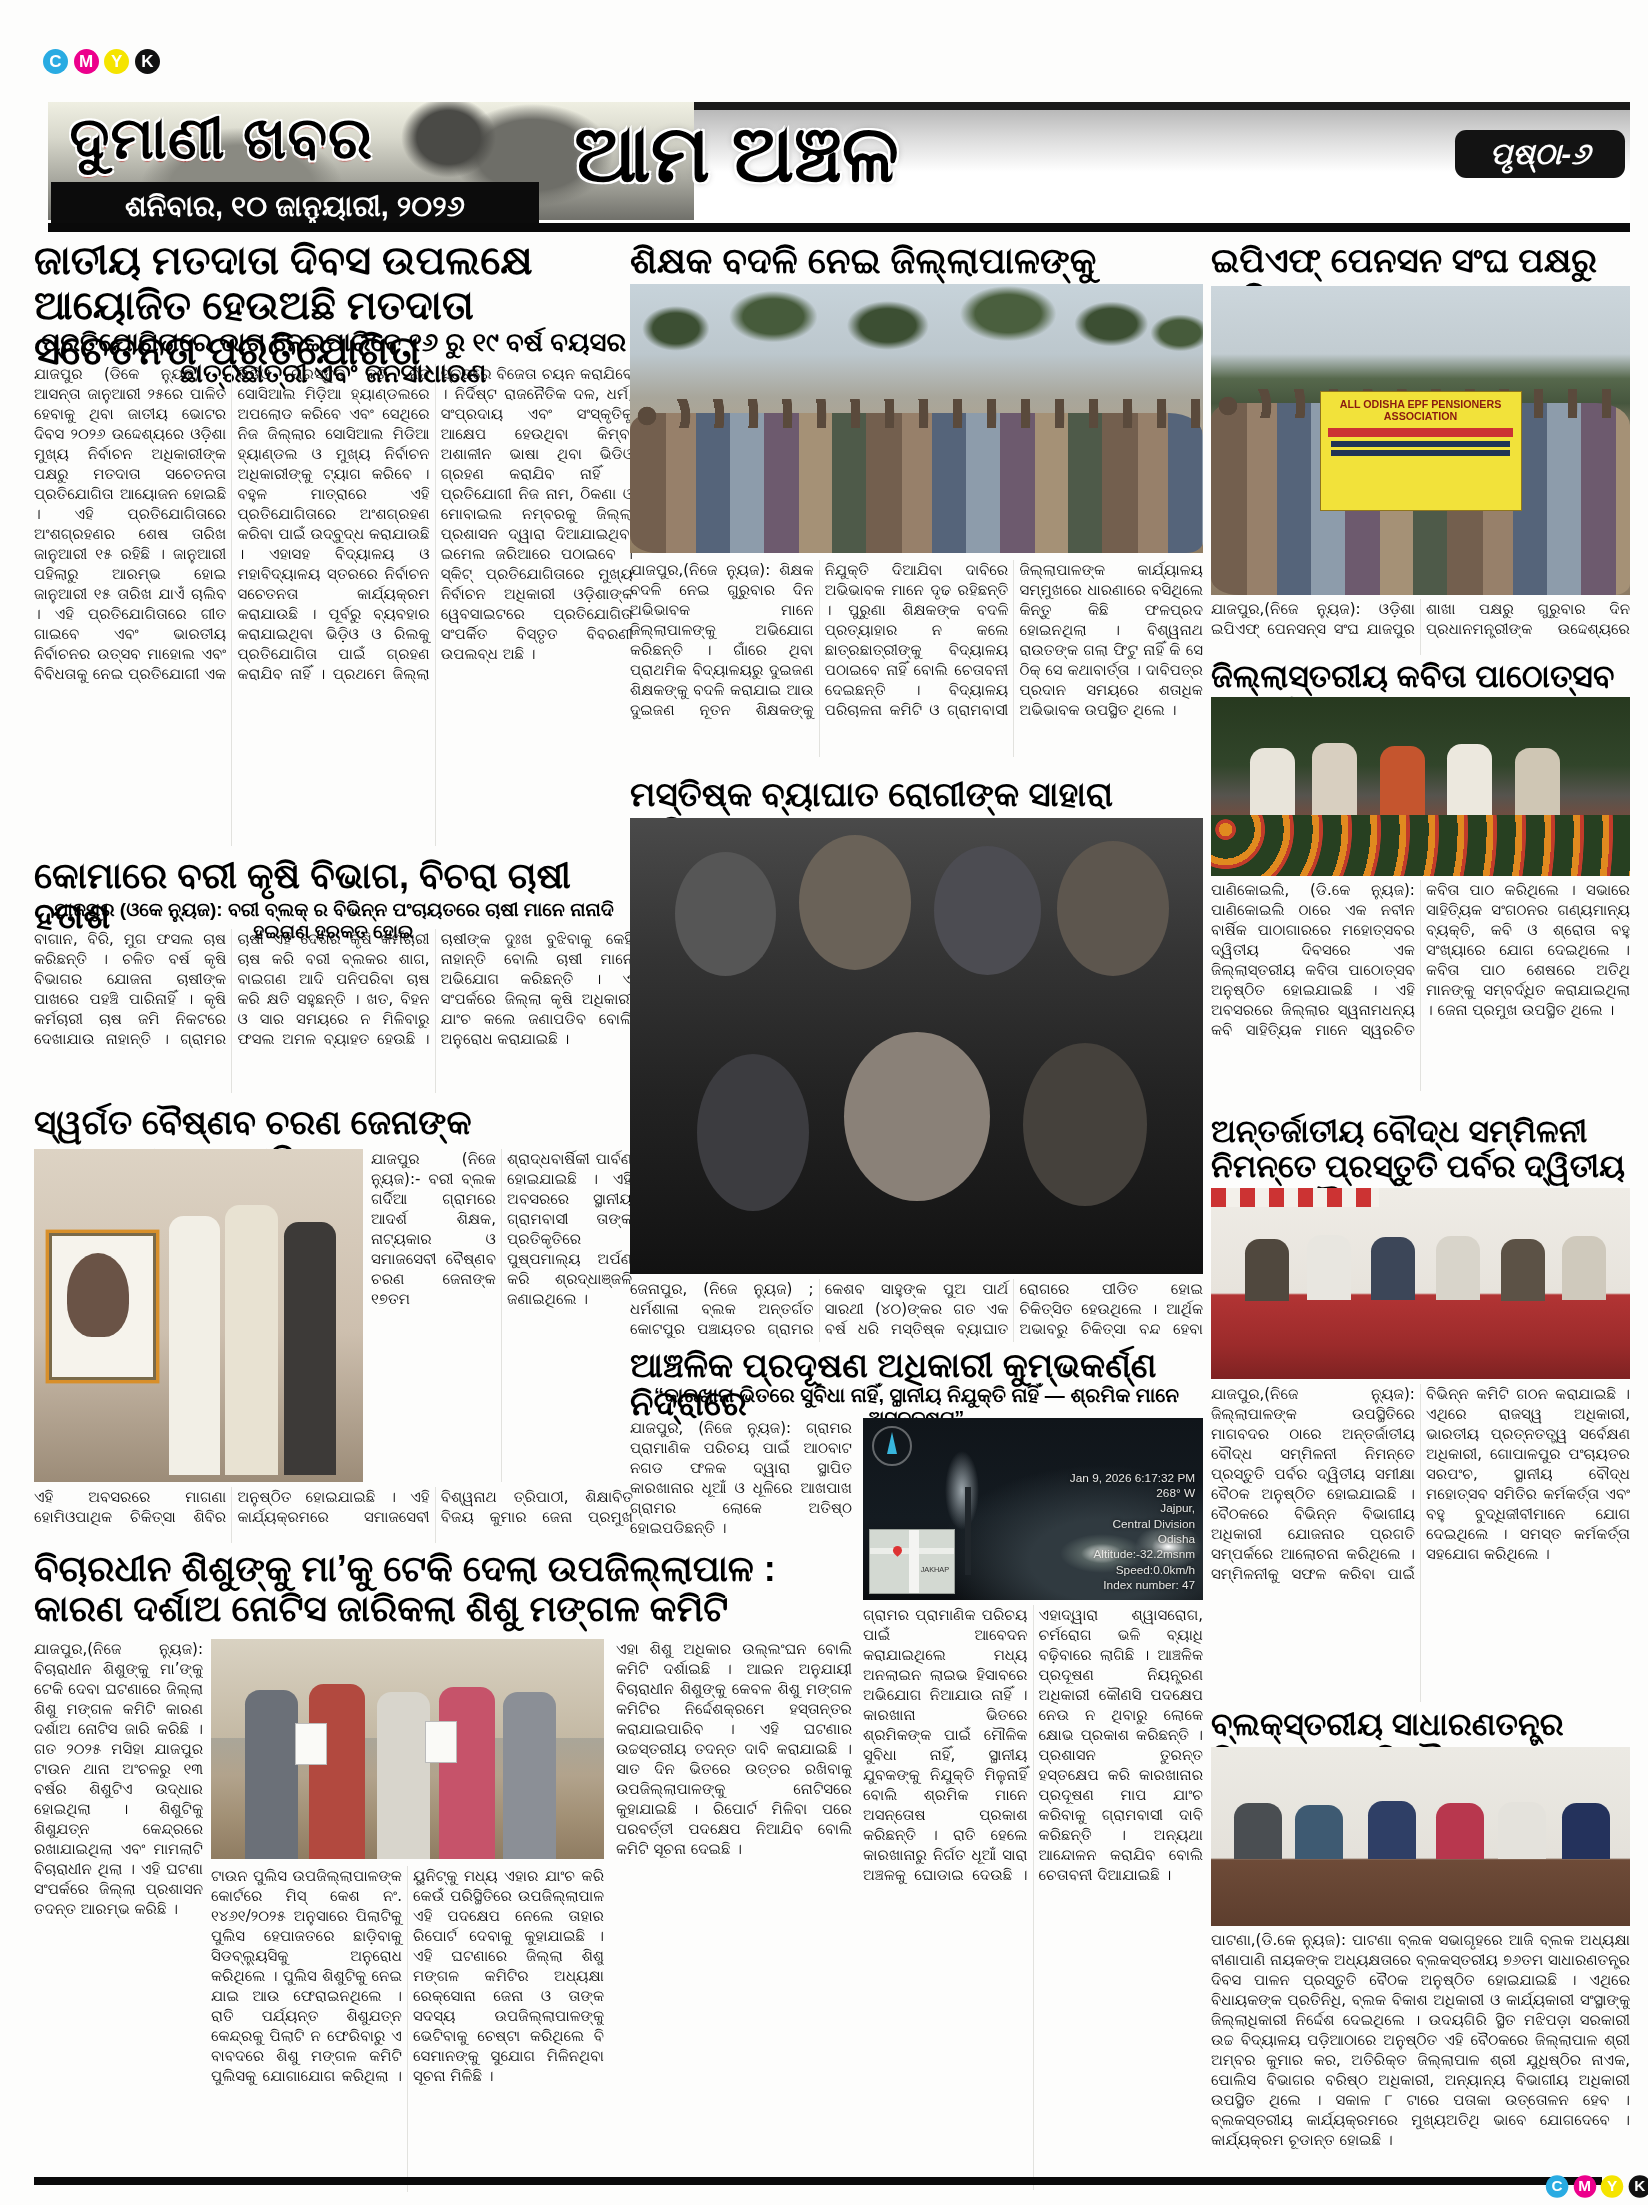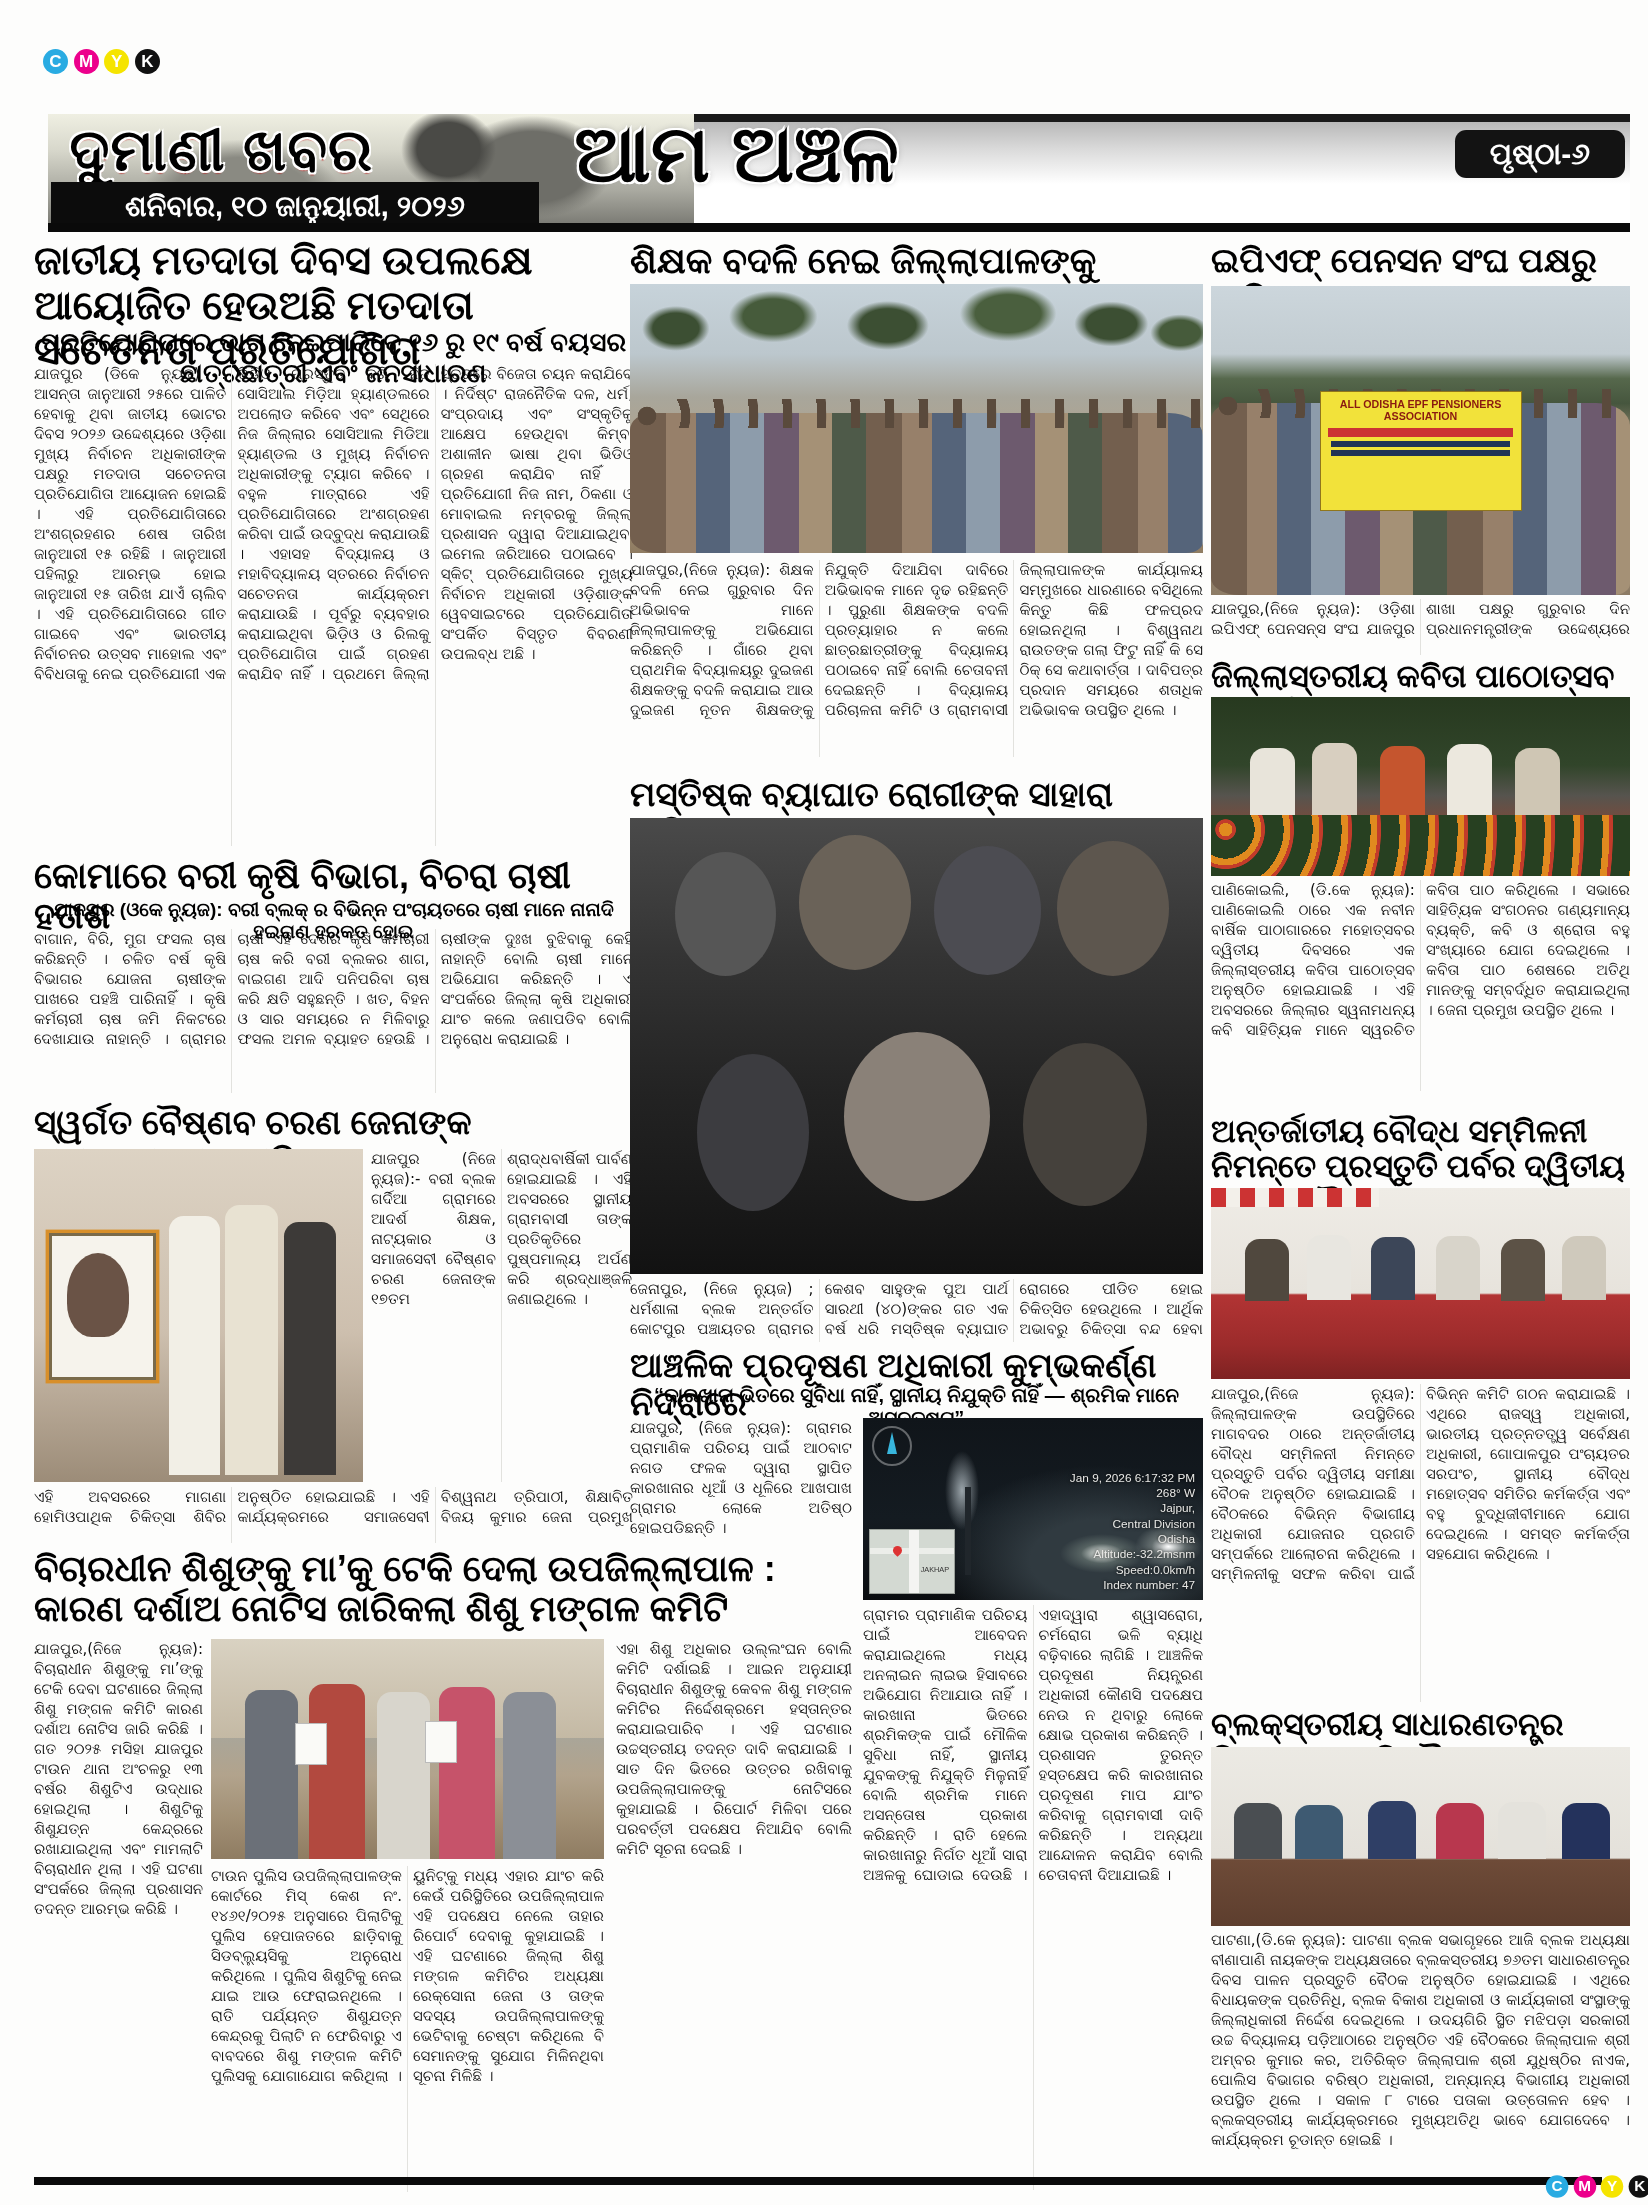--- a/index.html
+++ b/index.html
@@ -3,21 +3,21 @@
 <meta charset="utf-8">
 <style>
   html,body{margin:0;padding:0;background:#e9e9e7;}
   #page{position:relative;width:1648px;height:2205px;background:#fdfdfc;overflow:hidden;
         font-family:"DejaVu Sans",sans-serif;color:#0d0d0d;}
   .abs{position:absolute;}
   
   .regmark{display:flex;gap:5.6px;}
   .regmark .dot{width:25px;height:25px;border-radius:50%;display:flex;align-items:center;justify-content:center;
         font-family:"Liberation Sans",sans-serif;font-weight:bold;font-size:17px;color:#fff;}
-  .mast-band{background:#fff;overflow:hidden;margin-top:12px;}
+  .mast-band{background:#fff;overflow:hidden;}
   .mast-photo{background:
       radial-gradient(79px 67px at 62% 30%, #4a4a46 0 40%, transparent 60%),
       radial-gradient(124px 79px at 75% 45%, #6e6e68 0 45%, transparent 65%),
       radial-gradient(146px 90px at 30% 75%, #8a8a82 0 50%, transparent 70%),
       linear-gradient(180deg,#efefe2 0%,#d8d8cc 30%,#a9a9a0 65%,#70706a 100%);}
   .mast-clouds{background:linear-gradient(180deg,#1a1a1a 0,#1a1a1a 7.9px,#b9b9b9 8.4px,#d9d9d9 45%,#ffffff 92%);}
   .brand{font-family:"Liberation Sans",sans-serif;font-weight:900;font-size:58px;letter-spacing:1.1px;color:#000;
         text-shadow:-1.7px -1.7px 0 #fff,1.7px -1.7px 0 #fff,-1.7px 1.7px 0 #fff,1.7px 1.7px 0 #fff,0 3.4px 1.1px rgba(200,30,30,.55);}
   .datebar{background:#0c0c0c;color:#fff;display:flex;align-items:center;justify-content:center;
         font-size:29px;font-weight:bold;font-family:"Liberation Sans",sans-serif;}
@@ -95,21 +95,21 @@
 
   <div class="abs mast-band" style="left:48px;top:102px;width:1582px;height:118px;">
     <div class="abs mast-photo" style="left:0;top:0;width:646px;height:118px;"></div>
     <div class="abs mast-clouds" style="left:646px;top:0;width:936px;height:76px;"></div>
     <div class="abs brand" style="left:21.4px;top:2.2px;">ଦୁମାଣୀ ଖବର</div>
   </div>
   <div class="abs datebar" style="left:51px;top:162px;width:488px;height:49px;margin-top:20px;">
     <span>ଶନିବାର, ୧୦ ଜାନୁୟାରୀ, ୨୦୨୬</span>
   </div>
   <div class="abs bigtitle" style="left:523px;top:108px;width:427px;">ଆମ ଅଞ୍ଚଳ</div>
-  <div class="abs pagebadge" style="left:1455px;top:130px;width:170px;height:48px;">
+  <div class="abs pagebadge" style="left:1455px;top:130px;width:170px;height:48px;font-style:italic;">
     <span>ପୃଷ୍ଠା-୬</span>
   </div>
   <div class="abs rule" style="left:48px;top:223px;width:1582px;height:9px;"></div>
 
   <div class="abs hl hl-72" style="left:34px;top:238px;width:599px;">ଜାତୀୟ ମତଦାତା ଦିବସ ଉପଲକ୍ଷେ ଆୟୋଜିତ ହେଉଅଛି ମତଦାତା ସଚେତନତା ପ୍ରତିଯୋଗିତା</div>
   <div class="abs sub" style="left:34px;top:327px;width:599px;font-size:26px;">ପ୍ରତିଯୋଗିତାରେ ଭାଗ ନେଇପାରିବେ ୧୬ ରୁ ୧୯ ବର୍ଷ ବୟସର ଛାତ୍ରଛାତ୍ରୀ ଏବଂ ଜନସାଧାରଣ</div>
   <div class="abs bt" style="left:34px;top:364px;width:599px;height:482px;column-count:3;">ଯାଜପୁର (ଡିକେ ନ୍ୟୁଜ) : ଆସନ୍ତା ଜାନୁଆରୀ ୨୫ରେ ପାଳିତ ହେବାକୁ ଥିବା ଜାତୀୟ ଭୋଟର ଦିବସ ୨୦୨୬ ଉଦ୍ଦେଶ୍ୟରେ ଓଡ଼ିଶା ମୁଖ୍ୟ ନିର୍ବାଚନ ଅଧିକାରୀଙ୍କ ପକ୍ଷରୁ ମତଦାତା ସଚେତନତା ପ୍ରତିଯୋଗିତା ଆୟୋଜନ ହୋଇଛି । ଏହି ପ୍ରତିଯୋଗିତାରେ ଅଂଶଗ୍ରହଣର ଶେଷ ତାରିଖ ଜାନୁଆରୀ ୧୫ ରହିଛି । ଜାନୁଆରୀ ପହିଲାରୁ ଆରମ୍ଭ ହୋଇ ଜାନୁଆରୀ ୧୫ ତାରିଖ ଯାଏଁ ଚାଲିବ । ଏହି ପ୍ରତିଯୋଗିତାରେ ଗୀତ ଗାଇବେ ଏବଂ ଭାରତୀୟ ନିର୍ବାଚନର ଉତ୍ସବ ମାହୋଲ ଏବଂ ବିବିଧତାକୁ ନେଇ ପ୍ରତିଯୋଗୀ ଏକ ଭିଡ଼ିଓ ପ୍ରସ୍ତୁତ କରି ନିଜ ସୋସିଆଲ ମିଡ଼ିଆ ହ୍ୟାଣ୍ଡଲରେ ଅପଲୋଡ କରିବେ ଏବଂ ସେଥିରେ ନିଜ ଜିଲ୍ଲାର ସୋସିଆଲ ମିଡିଆ ହ୍ୟାଣ୍ଡଲ ଓ ମୁଖ୍ୟ ନିର୍ବାଚନ ଅଧିକାରୀଙ୍କୁ ଟ୍ୟାଗ କରିବେ । ବହୁଳ ମାତ୍ରାରେ ଏହି ପ୍ରତିଯୋଗିତାରେ ଅଂଶଗ୍ରହଣ କରିବା ପାଇଁ ଉଦ୍ବୁଦ୍ଧ କରାଯାଉଛି । ଏହାସହ ବିଦ୍ୟାଳୟ ଓ ମହାବିଦ୍ୟାଳୟ ସ୍ତରରେ ନିର୍ବାଚନ ସଚେତନତା କାର୍ଯ୍ୟକ୍ରମ କରାଯାଉଛି । ପୂର୍ବରୁ ବ୍ୟବହାର କରାଯାଇଥିବା ଭିଡ଼ିଓ ଓ ରିଲକୁ ପ୍ରତିଯୋଗିତା ପାଇଁ ଗ୍ରହଣ କରାଯିବ ନାହିଁ । ପ୍ରଥମେ ଜିଲ୍ଲା ସ୍ତରରେ ବିଜେତା ଚୟନ କରାଯିବେ । ନିର୍ଦିଷ୍ଟ ରାଜନୈତିକ ଦଳ, ଧର୍ମ, ସଂପ୍ରଦାୟ ଏବଂ ସଂସ୍କୃତିକୁ ଆକ୍ଷେପ ହେଉଥିବା କିମ୍ବା ଅଶାଳୀନ ଭାଷା ଥିବା ଭିଡିଓ ଗ୍ରହଣ କରାଯିବ ନାହିଁ । ପ୍ରତିଯୋଗୀ ନିଜ ନାମ, ଠିକଣା ଓ ମୋବାଇଲ ନମ୍ବରକୁ ଜିଲ୍ଲା ପ୍ରଶାସନ ଦ୍ୱାରା ଦିଆଯାଇଥିବା ଇମେଲ ଜରିଆରେ ପଠାଇବେ । ସ୍କିଟ୍ ପ୍ରତିଯୋଗିତାରେ ମୁଖ୍ୟ ନିର୍ବାଚନ ଅଧିକାରୀ ଓଡ଼ିଶାଙ୍କ ୱେବସାଇଟରେ ପ୍ରତିଯୋଗିତା ସଂପର୍କିତ ବିସ୍ତୃତ ବିବରଣୀ ଉପଲବ୍ଧ ଅଛି ।</div>
 
   <div class="abs hl hl-64" style="left:34px;top:856px;width:599px;">କୋମାରେ ବରୀ କୃଷି ବିଭାଗ, ବିଚରା ଚାଷୀ ହତାଶ</div>
   <div class="abs sub" style="left:34px;top:899px;width:599px;font-size:19px;">ଯାଜପୁର (ଓକେ ନ୍ୟୁଜ): ବରୀ ବ୍ଲକ୍ ର ବିଭିନ୍ନ ପଂଚାୟତରେ ଚାଷୀ ମାନେ ନାନାଦି ହଇରାଣ ହରକତ ହୋଇ</div>

